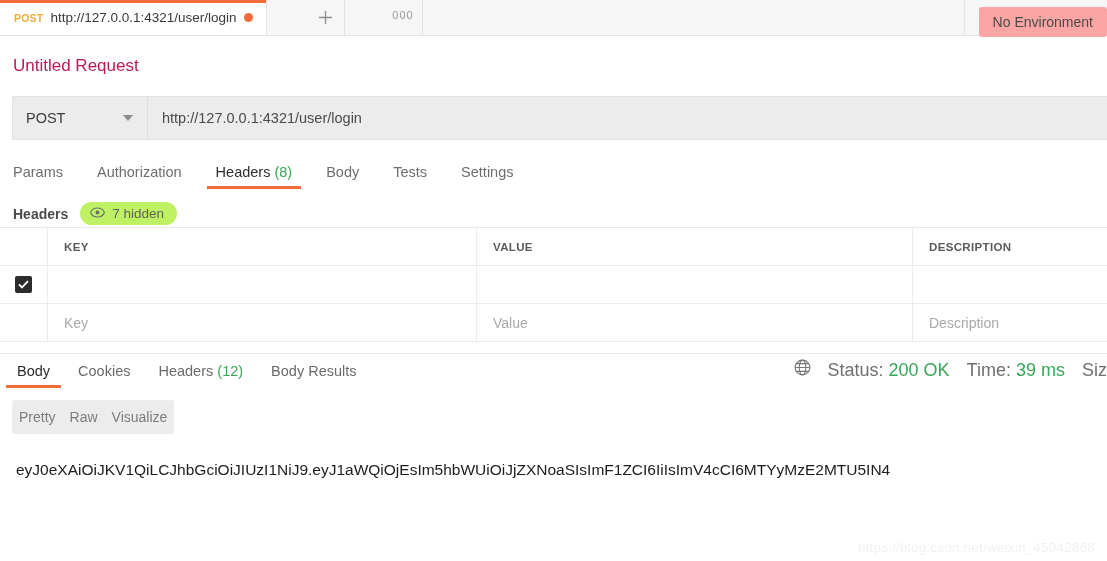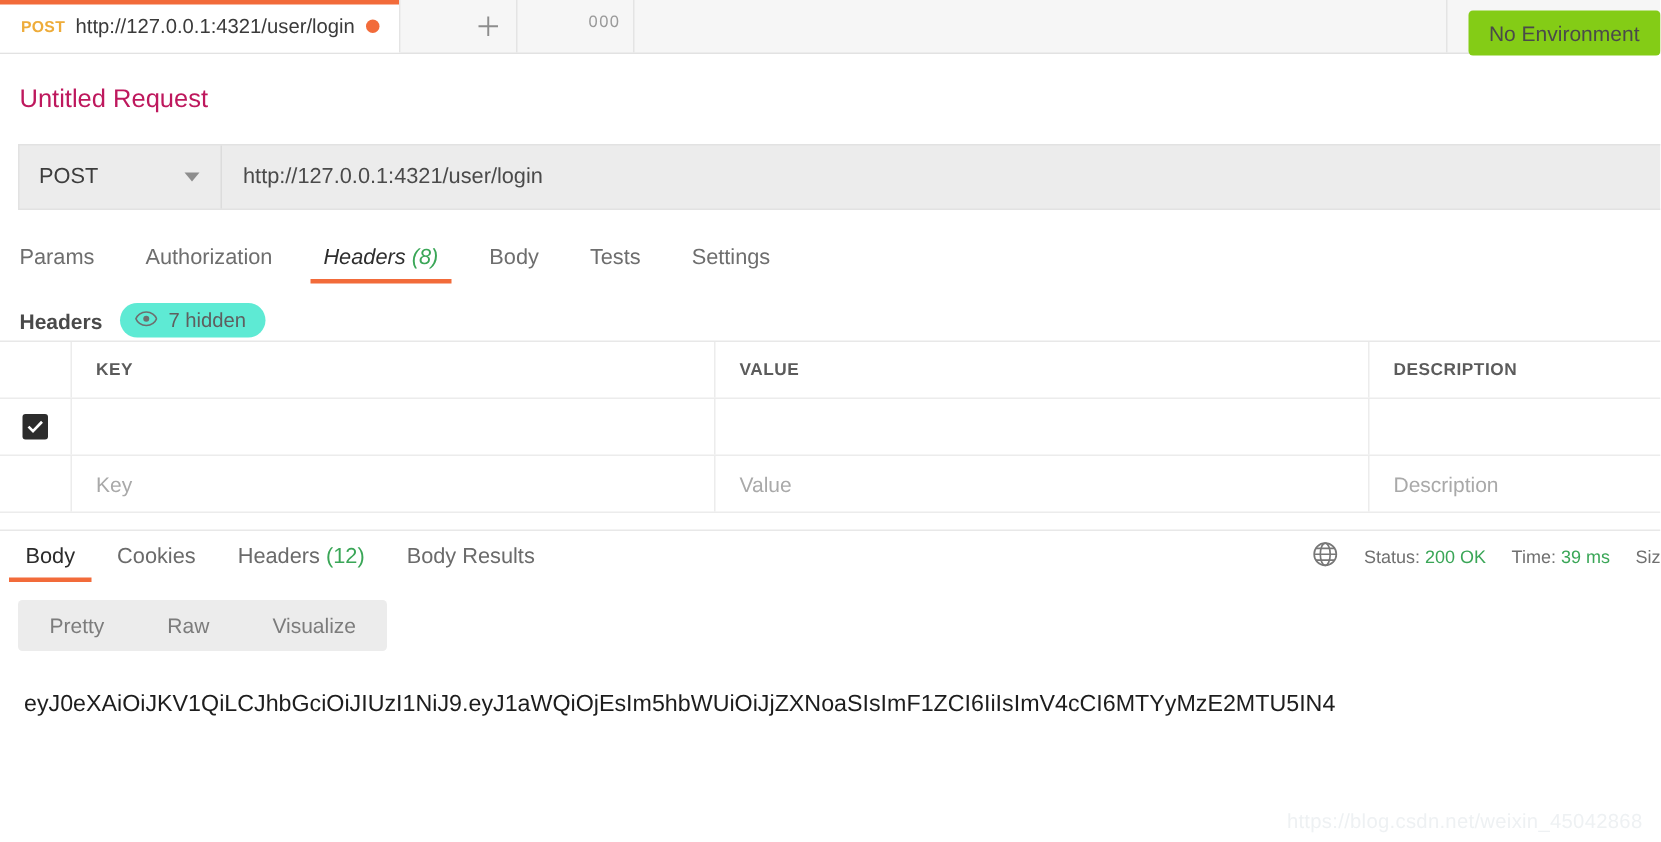--- a/index.html
+++ b/index.html
@@ -70,21 +70,21 @@
     font-size: 11px;
     letter-spacing: 1px;
     color: #9a9a9a;
     padding-bottom: 5px;
   }
   .tabbar-spacer { flex: 1; border-right: 1px solid #e4e4e4; }
   .env-select {
     align-self: center;
     margin: 0 0 0 14px;
     padding: 7px 14px;
-    background: #84cc16;
+    background: #fca5a5;
     border-radius: 3px;
     font-size: 14px;
     color: #4a4a4a;
     white-space: nowrap;
     position: relative;
     top: 4px;
   }
 
   
   .req-name {
@@ -137,21 +137,21 @@
     height: 32px;
   }
   .reqtab {
     position: relative;
     padding: 0 18px 9px 0;
     margin-right: 16px;
     font-size: 14.5px;
     color: #6e6e6e;
     white-space: nowrap;
   }
-  .reqtab.active { color: #2e2e2e; font-style: italic; }
+  .reqtab.active { color: #2e2e2e; }
   .reqtab.active::after {
     content: "";
     position: absolute;
     left: -9px; right: 9px; bottom: 0;
     height: 3px;
     background: #f26b3a;
   }
   .badge-green { color: #3aa657; }
 
   
@@ -160,21 +160,21 @@
     align-items: center;
     gap: 12px;
     padding: 11px 0 0 13px;
     height: 38px;
   }
   .hdr-label { font-size: 14px; font-weight: bold; color: #4a4a4a; }
   .hidden-pill {
     display: flex;
     align-items: center;
     gap: 7px;
-    background: #5eead4;
+    background: #bef264;
     border-radius: 13px;
     padding: 4px 13px 4px 10px;
     font-size: 13.5px;
     color: #5f5f5f;
   }
 
   
   .tbl { border-top: 1px solid #e8e8e8; }
   .tbl-row { display: flex; border-bottom: 1px solid #ececec; }
   .c-check { width: 48px; border-right: 1px solid #ececec; display: flex; align-items: center; justify-content: center; }
@@ -224,37 +224,37 @@
     left: -11px; right: -11px; bottom: 0;
     height: 3px;
     background: #f26b3a;
   }
   .status-group {
     position: absolute;
     right: 0; bottom: 7px;
     display: flex;
     align-items: center;
     gap: 17px;
-    font-size: 12px;
+    font-size: 18px;
     color: #707070;
     white-space: nowrap;
   }
   .status-group .val { color: #3aa657; }
 
   .fmtbar {
     margin: 12px 0 0 12px;
     display: inline-flex;
     background: #ececec;
     border-radius: 3px;
     padding: 0;
     height: 34px;
     align-items: center;
   }
   .fmtbtn {
-    padding: 0 21px;
+    padding: 0 7px;
     font-size: 14px;
     color: #7c7c7c;
     line-height: 34px;
   }
   .fmtbtn.active { color: #2e2e2e; }
 
   .body-text {
     margin: 22px 0 0 16px;
     font-size: 15.5px;
     color: #1d1d1d;

